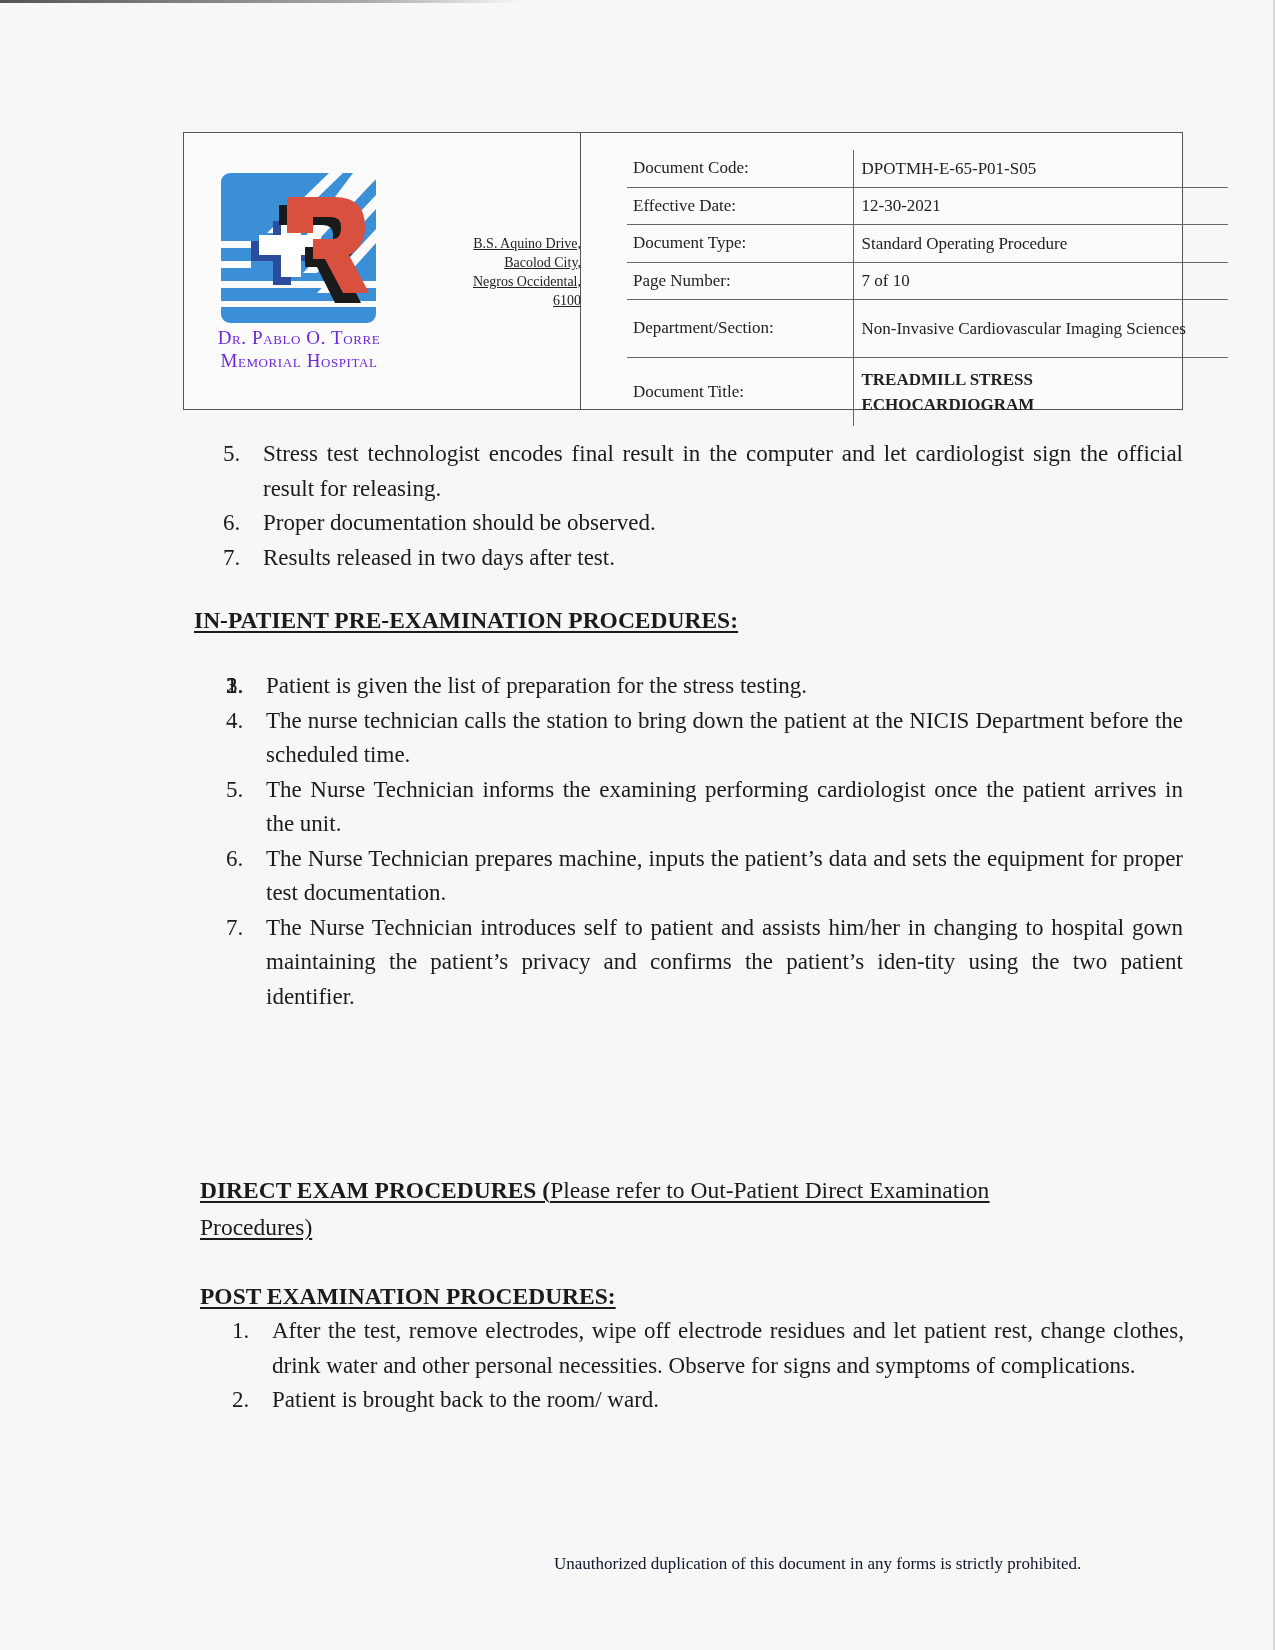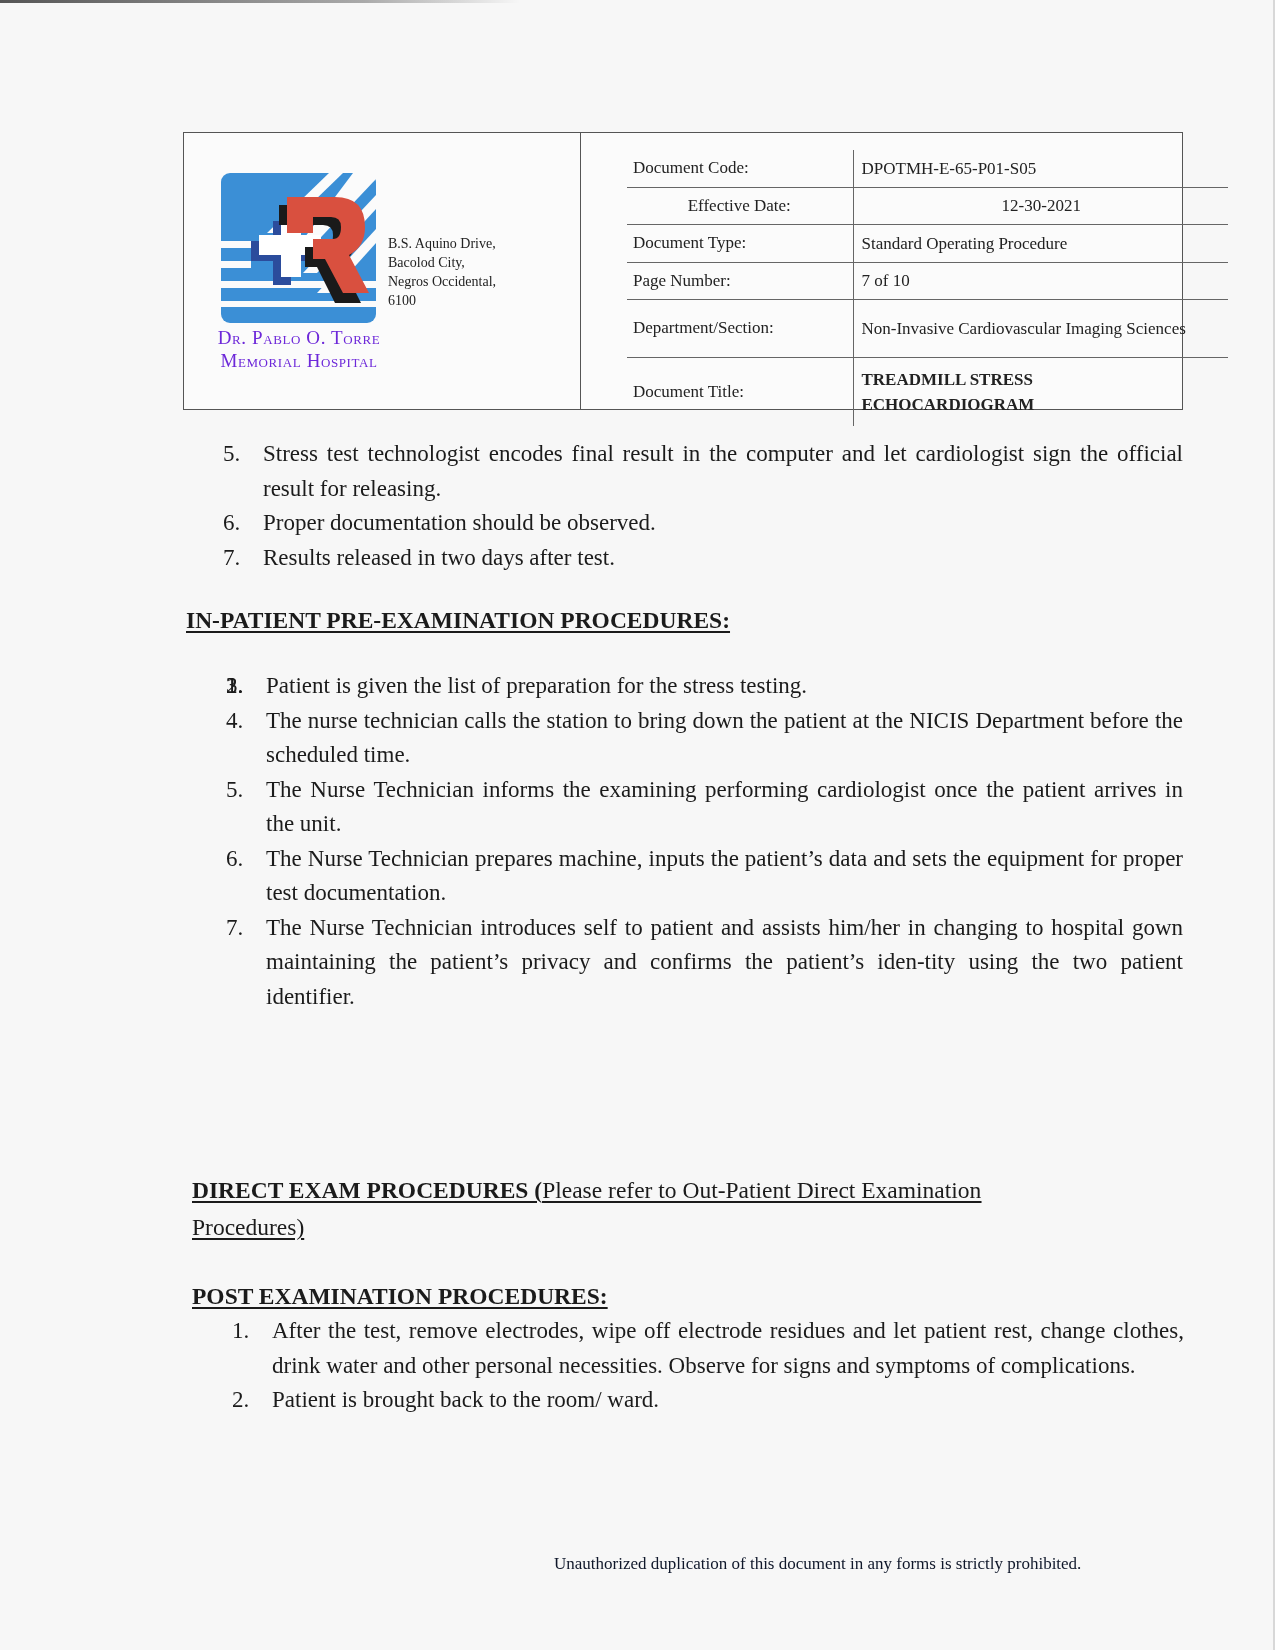--- a/index.html
+++ b/index.html
@@ -27,45 +27,45 @@
   }
   .logo {
     position:absolute; left:37px; top:40px; width:155px; height:150px;
   }
   .hospital-name {
     position:absolute; left:0; top:193px; width:230px; text-align:center;
     font-family:"Liberation Serif", serif; font-variant:small-caps;
     font-size:19px; line-height:23px; letter-spacing:0.6px; color:#6d28d9;
   }
   .address {
-    position:absolute; left:204px; top:101px; width:177px; text-align:left;
-    font-family:"Liberation Serif", serif; font-size:14px; line-height:19px; color:#222;
+    position:absolute; left:220px; top:101px; width:177px; text-align:right;
+    font-family:"Liberation Serif", serif; font-size:14px; line-height:19px; color:#222;text-decoration:underline;
   }
   .meta-table {
     position:absolute; left:397px; top:17px; width:601px; border-collapse:collapse;margin-left:46px;
   }
   .meta-table td {
     border-bottom:1.1px solid #666; font-size:17px; color:#222;
     padding:0 7px; vertical-align:middle; box-sizing:border-box;
   }
   .meta-table tr:last-child td { border-bottom:none; }
   .meta-table td.lbl { width:226px; border-right:1.1px solid #666; padding-left:6px; }
   .meta-table td.val { padding-left:8px; line-height:25px; }
   .meta-table td.val.bold { font-weight:bold; }
-  .r1 td { height:37px; } .r2 td { height:37px;text-align:center; } .r3 td { height:38px; }
+  .r1 td { height:37px; } .r2 td { height:37px; } .r3 td { height:38px; }
   .r4 td { height:37px; } .r5 td { height:58px; } .r6 td { height:69px; }
   ol.list { list-style:none; margin:0; padding:0; position:absolute; }
   ol.list li {
     position:relative; font-size:23px; line-height:34.5px;
     text-align:justify; padding-left:40px; box-sizing:border-box;
   }
   ol.list li .num { position:absolute; left:0; top:0; }
   .heading {
     position:absolute; font-weight:bold; font-size:23.5px; text-decoration:underline;
-    text-decoration-thickness:1.5px; text-underline-offset:3px;
+    text-decoration-thickness:1.5px; text-underline-offset:3px;margin-left:8px;
   }
   .heading .normal { font-weight:normal;text-decoration:underline; }
   .footer {
     position:absolute; left:554px; top:1554px; font-size:17px; color:#0f172a;
   }
 </style>
 </head>
 <body>
 
 <div class="scan-edge"></div>

